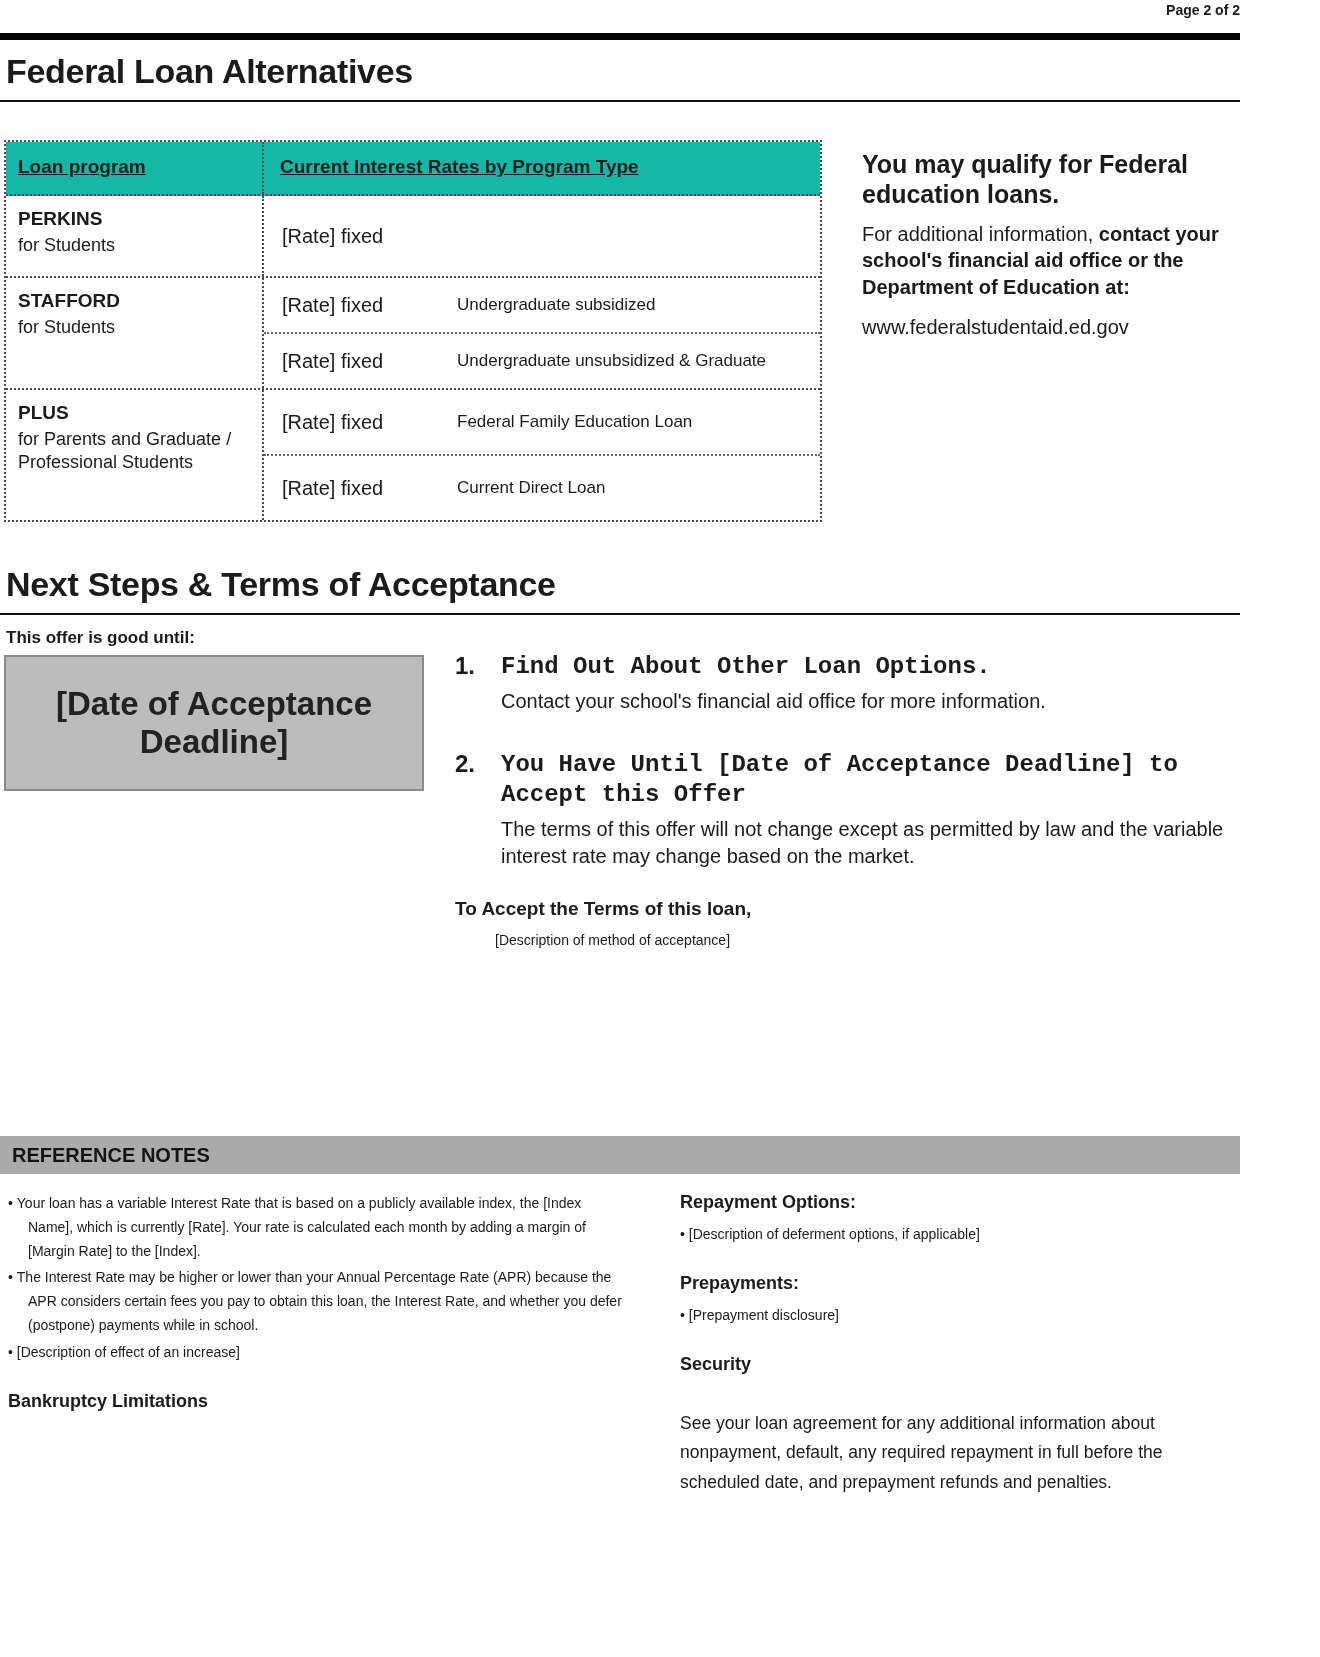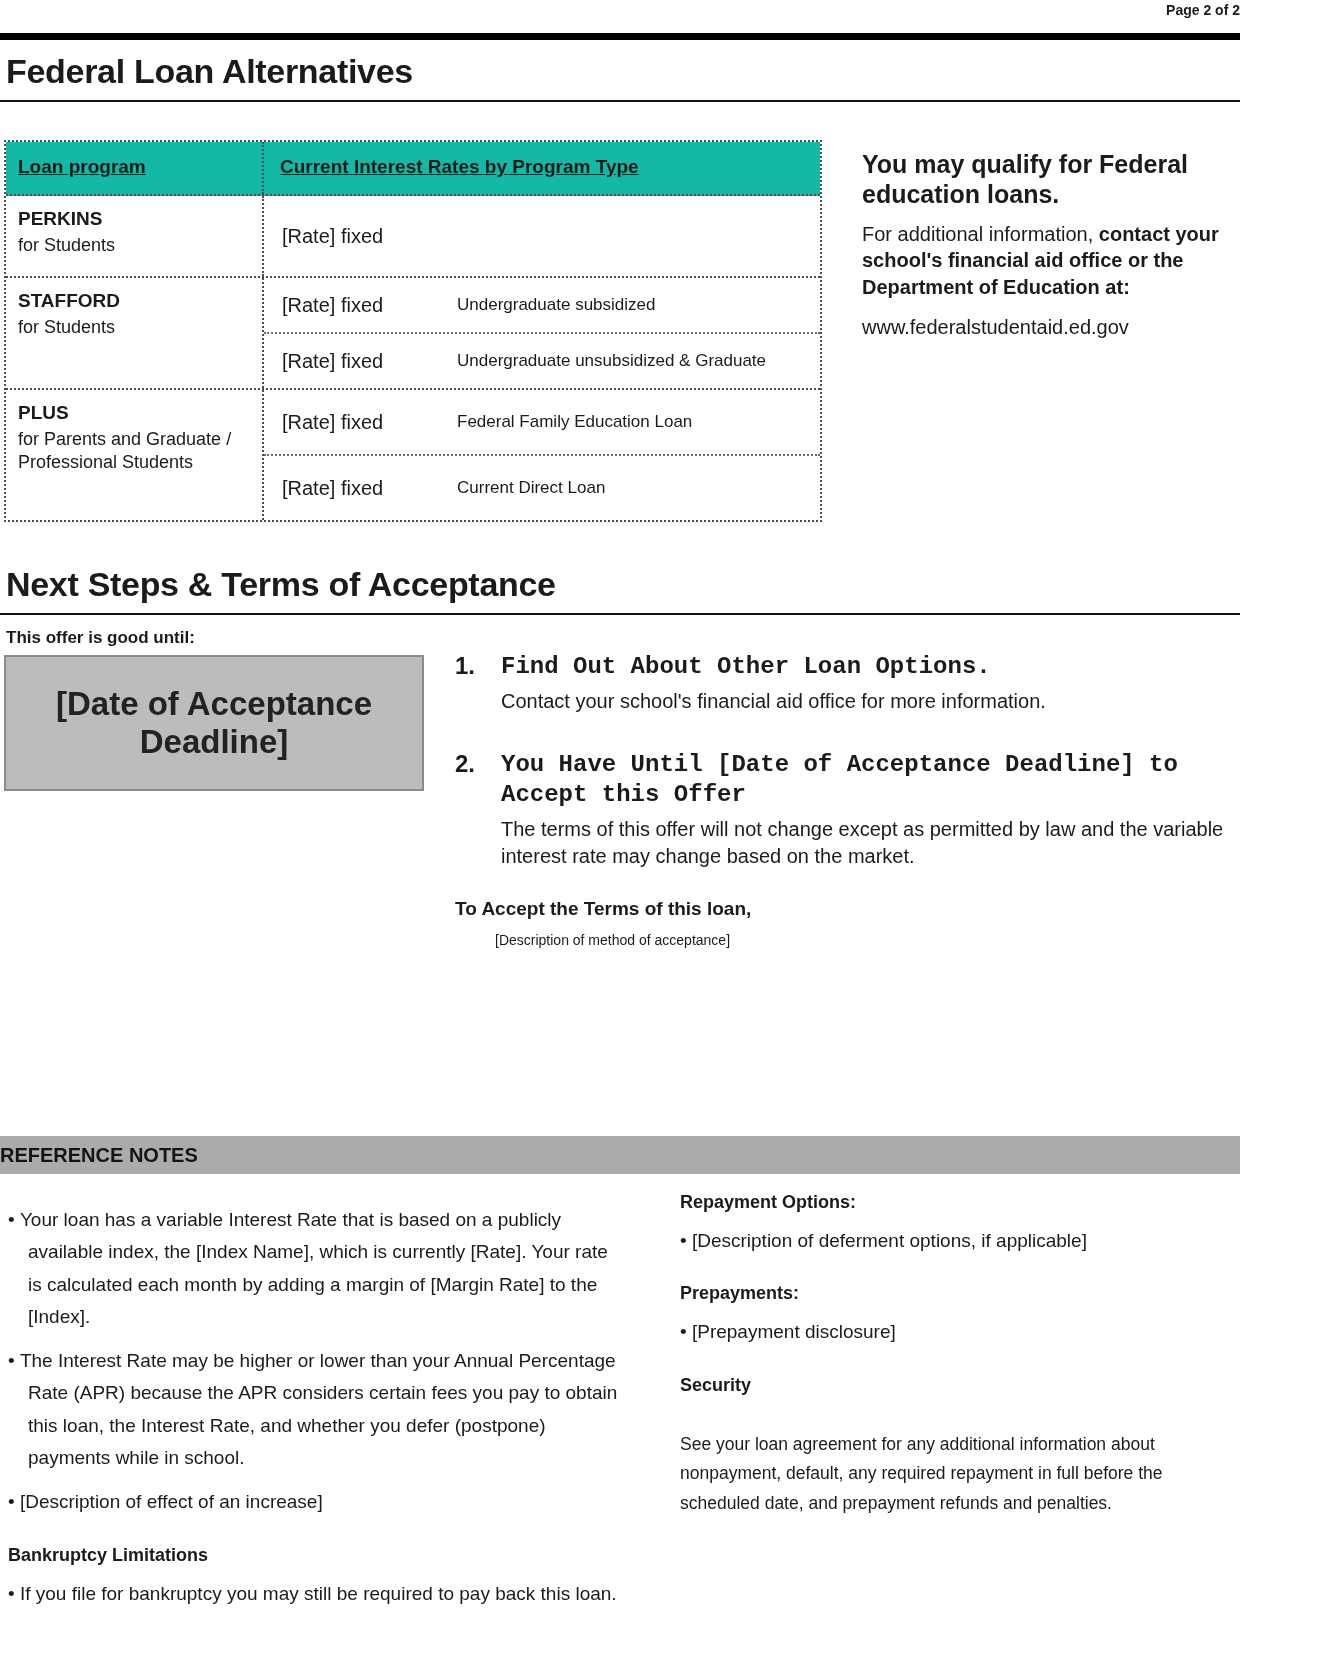--- a/index.html
+++ b/index.html
@@ -88,31 +88,31 @@
   .step-body { font-size: 20px; line-height: 1.38; margin-top: 6px; }
 
   .accept { position: absolute; top: 898px; left: 455px; width: 788px; }
   .accept-label { font-size: 19px; font-weight: bold; }
   .accept-body { font-size: 14px; margin-top: 12px; margin-left: 40px; }
 
   
   .ref-bar {
     position: absolute; top: 1136px; left: 0; width: 1240px; height: 38px;
     background: #ababab; display: flex; align-items: center;
-    box-sizing: border-box;
+    padding-left: 12px; box-sizing: border-box;
     font-size: 20px; font-weight: bold; color: #141414;
   }
   .notes-col { position: absolute; top: 1192px; }
   .notes-left  { left: 8px;  width: 614px; }
   .notes-right { left: 680px; width: 562px; }
   .note-group { margin-bottom: 26px; }
   .note-heading { font-size: 18px; font-weight: bold; margin-bottom: 10px; }
   .bullet {
-    font-size: 19px; line-height: 1.7;
-    padding-left: 20px; text-indent: -20px; margin-bottom: 3px; margin-top: 12px;
+    font-size: 14px; line-height: 1.7;
+    padding-left: 20px; text-indent: -20px; margin-bottom: 3px;
   }
   .bullet::before { content: "\2022\00a0"; }
   .notes-footer { font-size: 17.5px; line-height: 1.7; margin-top: 34px; }
 </style>
 </head>
 <body>
 
 <div class="page">
 
   <div class="page-number">Page 2 of 2</div>
@@ -211,21 +211,20 @@
   <div class="ref-bar">REFERENCE NOTES</div>
 
   <div class="notes-col notes-left">
     <div class="note-group">
       <div class="bullet">Your loan has a variable Interest Rate that is based on a publicly available index, the [Index Name], which is currently [Rate]. Your rate is calculated each month by adding a margin of [Margin Rate] to the [Index].</div>
       <div class="bullet">The Interest Rate may be higher or lower than your Annual Percentage Rate (APR) because the APR considers certain fees you pay to obtain this loan, the Interest Rate, and whether you defer (postpone) payments while in school.</div>
       <div class="bullet">[Description of effect of an increase]</div>
     </div>
     <div class="note-group">
       <div class="note-heading">Bankruptcy Limitations</div>
-      <div class="bullet">If you file for bankruptcy you may still be required to pay back this loan.</div>
     </div>
   </div>
 
   <div class="notes-col notes-right">
     <div class="note-group">
       <div class="note-heading">Repayment Options:</div>
       <div class="bullet">[Description of deferment options, if applicable]</div>
     </div>
     <div class="note-group">
       <div class="note-heading">Prepayments:</div>

